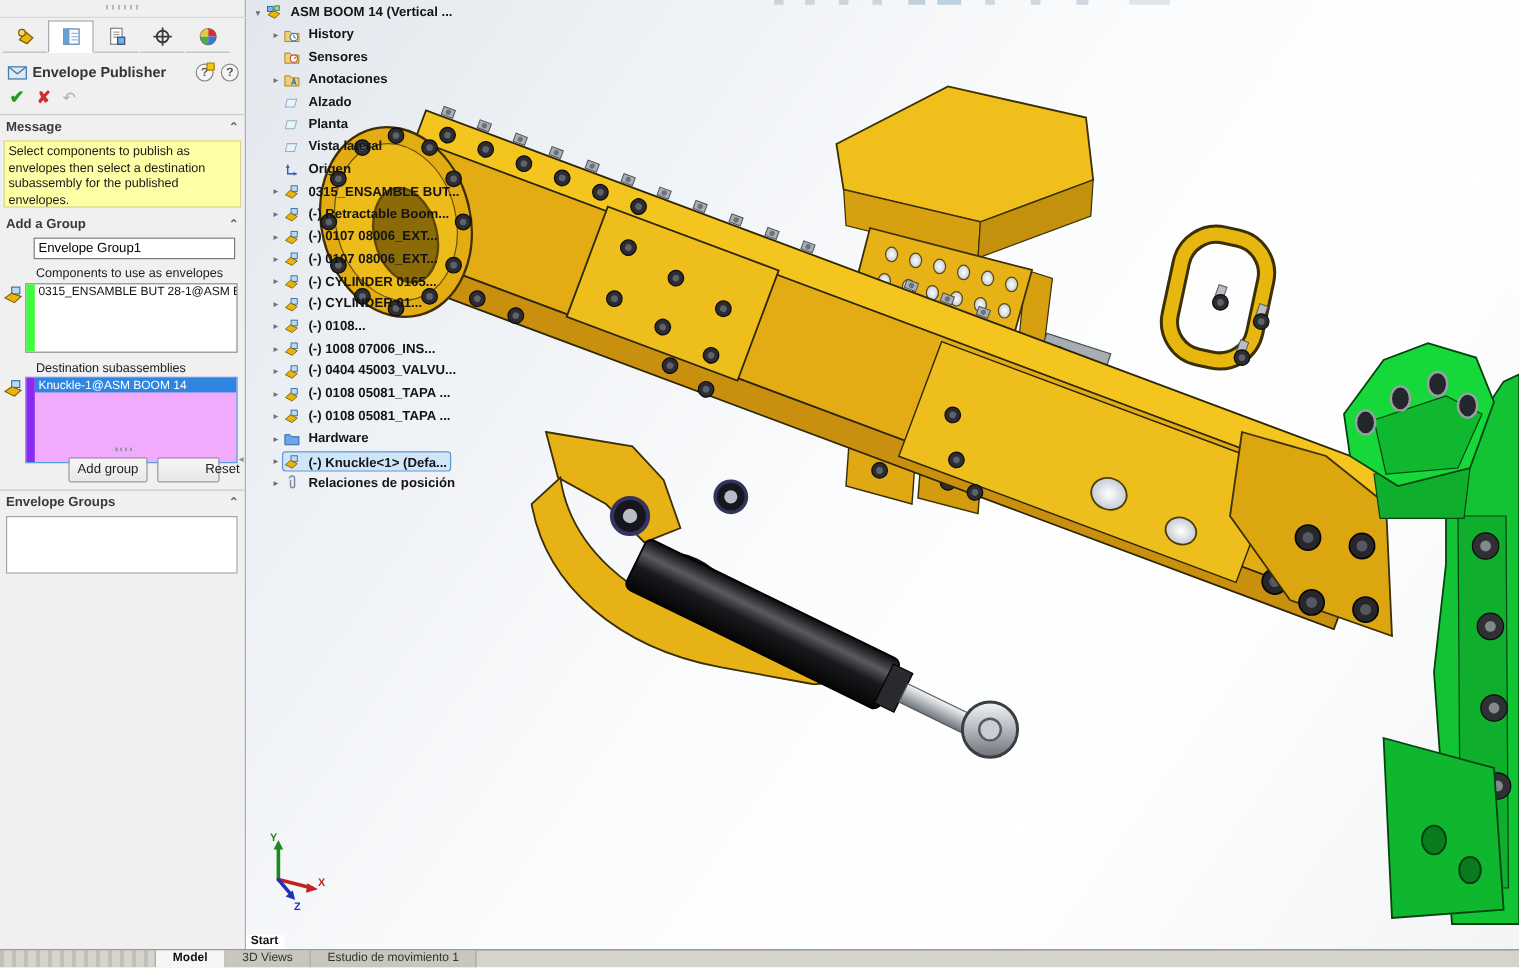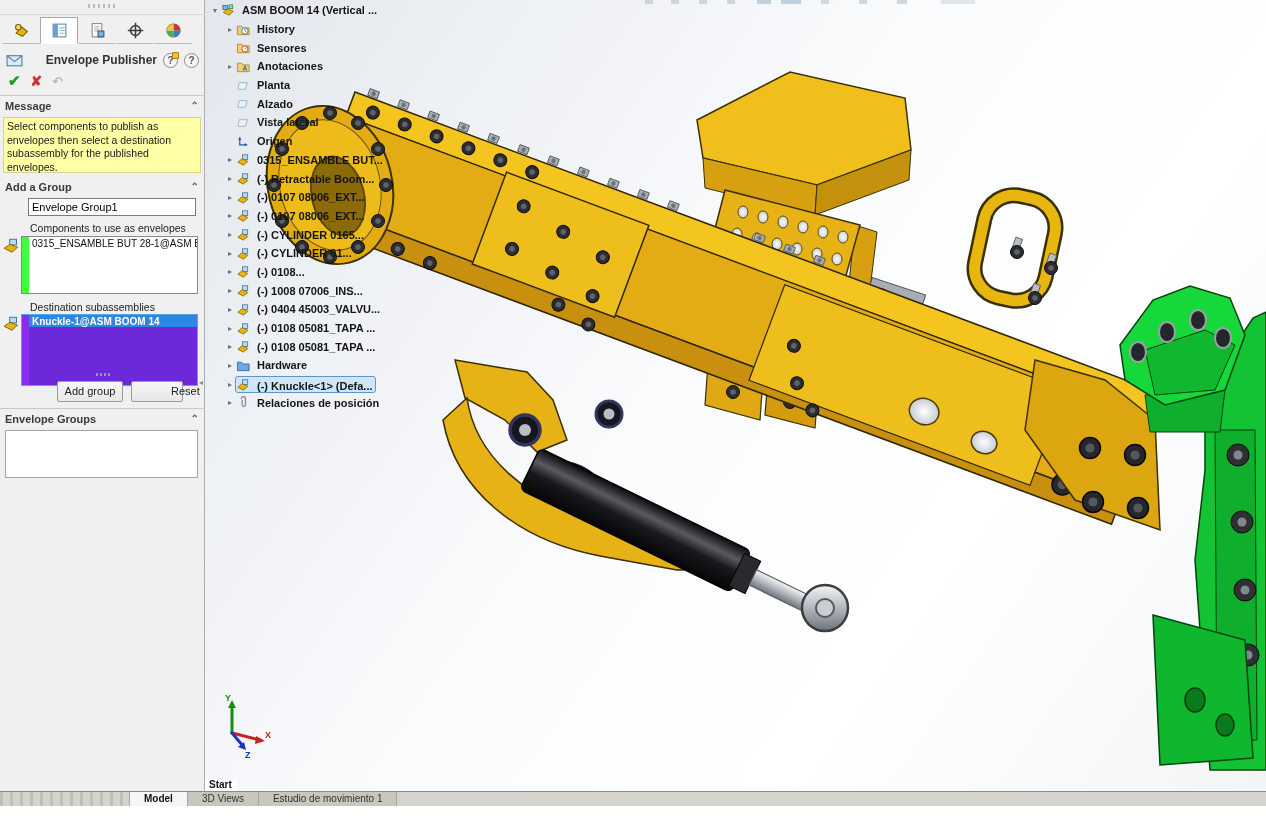--- a/index.html
+++ b/index.html
@@ -33,21 +33,21 @@
   #panel-grip { position:absolute; left:88px; top:4px; width:28px; height:4px;
     background:repeating-linear-gradient(90deg,#b9b9b9 0 2px,transparent 2px 5px); }
   #panel-topline { position:absolute; left:0; top:14px; width:205px; height:1px; background:#d7d7d7; }
 
   #pm-tabs { position:absolute; left:2px; top:17px; display:flex; }
   .pm-tab { width:38px; height:27px; display:flex; align-items:center; justify-content:center;
     border:1px solid transparent; border-bottom:1px solid #bcbcbc; }
   .pm-tab.active { background:#fff; border:1px solid #a8a8a8; border-bottom:1px solid #fff; }
 
   #pm-header { position:absolute; left:6px; top:50px; width:193px; height:20px; display:flex; align-items:center; }
-  #pm-title { font-weight:bold; font-size:12px; color:#333; margin-left:22px; flex:1;text-align:right; }
+  #pm-title { font-weight:bold; font-size:12px; color:#333; margin-left:4px; flex:1; }
   .help-circle { width:15px; height:15px; border-radius:50%; border:1px solid #8a8a8a; background:#f5f5f5;
     color:#555; font-size:10px; font-weight:bold; text-align:center; line-height:13px; margin-left:6px; position:relative; }
   .help-circle.warn::after { content:""; position:absolute; right:-2px; top:-2px; width:5px; height:5px;
     background:#f2c21f; border:1px solid #a87f00; border-radius:1px; }
 
   #pm-actions { position:absolute; left:8px; top:72px; height:18px; display:flex; align-items:center; gap:10px; }
   #ok-btn { color:#1f9e1f; font-size:15px; font-weight:bold; }
   #cancel-btn { color:#d23030; font-size:14px; font-weight:bold; }
   #undo-btn { color:#aaadb2; font-size:13px; }
 
@@ -65,21 +65,21 @@
     font-family:"Liberation Sans", sans-serif; }
 
   .field-label { position:absolute; left:30px; font-size:10.5px; color:#222; }
 
   .swatch-icon { position:absolute; left:3px; width:18px; height:16px; }
 
   #components-box { position:absolute; left:21px; top:236px; width:177px; height:58px;
     background:#fff; border:1px solid #8a8a8a; display:flex; }
   #components-box .colorbar { width:7px; background:#3dfd3d; flex:0 0 7px; }
   #dest-box { position:absolute; left:21px; top:314px; width:177px; height:72px;
-    background:#6d28d9; border:1px solid #55a4e8; display:flex;font-weight:bold; }
+    background:#f0abfc; border:1px solid #55a4e8; display:flex; }
   #dest-box .colorbar { width:7px; background:#8a2cf0; flex:0 0 7px; }
   .listcol { flex:1; overflow:hidden; }
   .lrow { font-size:10px; color:#111; padding:1px 2px 0 3px; white-space:nowrap; }
   .lrow.sel { background:#2f86e0; color:#fff; }
 
   #box-grip { position:absolute; left:96px; top:373px; width:14px; height:3px;
     background:repeating-linear-gradient(90deg,#9a9a9a 0 2px,transparent 2px 4px); }
 
   .btn { position:absolute; top:381px; height:21px; background:linear-gradient(#f7f7f7,#e7e7e7);
     border:1px solid #9a9a9a; border-radius:2px; font-size:11px; color:#222; text-align:center; padding-top:3px; }
@@ -399,30 +399,30 @@
             </svg>
             <span class="tlabel">Anotaciones</span>
           </span>
         </div>
         <div class="trow lvl1">
           <span class="arr"></span>
           <span class="selwrap">
             <svg viewBox="0 0 16 15" class="ticon">
               <path d="M3.5,4.5 h8.5 l-2,7 H2 Z" fill="#eaf3fa" stroke="#8fb0cc" stroke-width=".9"></path>
             </svg>
+            <span class="tlabel">Alzado</span>
+          </span>
+        </div>
+        <div class="trow lvl1">
+          <span class="arr"></span>
+          <span class="selwrap">
+            <svg viewBox="0 0 16 15" class="ticon">
+              <path d="M3.5,4.5 h8.5 l-2,7 H2 Z" fill="#eaf3fa" stroke="#8fb0cc" stroke-width=".9"></path>
+            </svg>
             <span class="tlabel">Planta</span>
-          </span>
-        </div>
-        <div class="trow lvl1">
-          <span class="arr"></span>
-          <span class="selwrap">
-            <svg viewBox="0 0 16 15" class="ticon">
-              <path d="M3.5,4.5 h8.5 l-2,7 H2 Z" fill="#eaf3fa" stroke="#8fb0cc" stroke-width=".9"></path>
-            </svg>
-            <span class="tlabel">Alzado</span>
           </span>
         </div>
         <div class="trow lvl1">
           <span class="arr"></span>
           <span class="selwrap">
             <svg viewBox="0 0 16 15" class="ticon">
               <path d="M3.5,4.5 h8.5 l-2,7 H2 Z" fill="#eaf3fa" stroke="#8fb0cc" stroke-width=".9"></path>
             </svg>
             <span class="tlabel">Vista lateral</span>
           </span>

